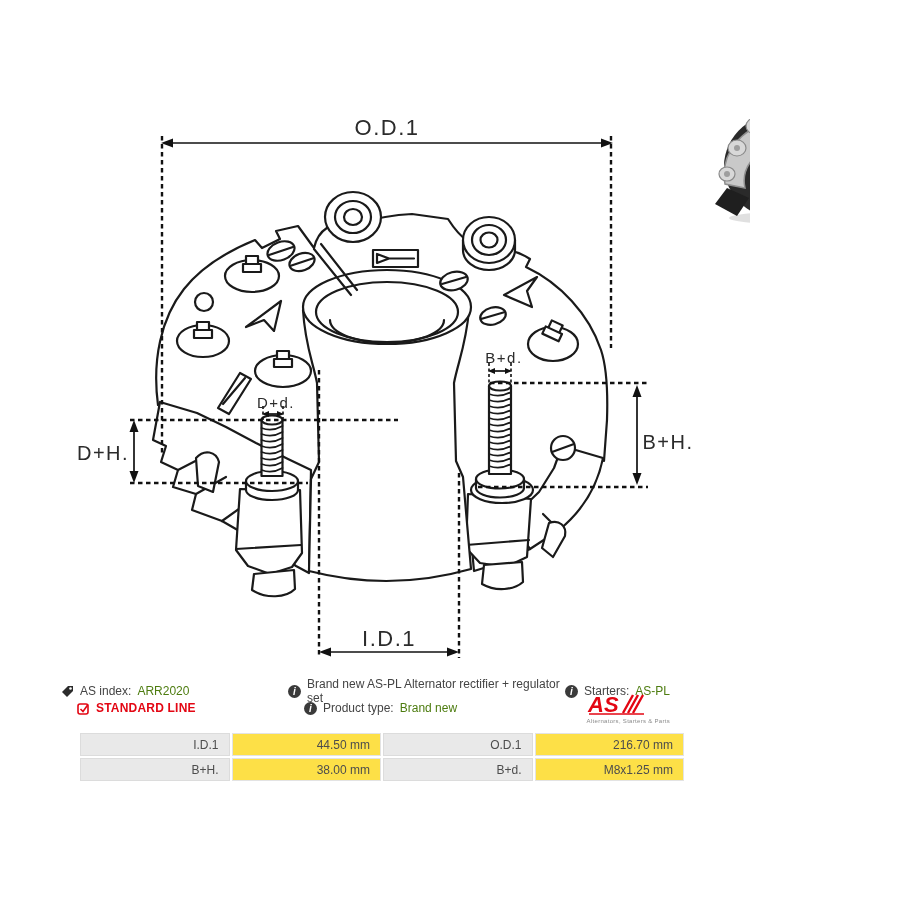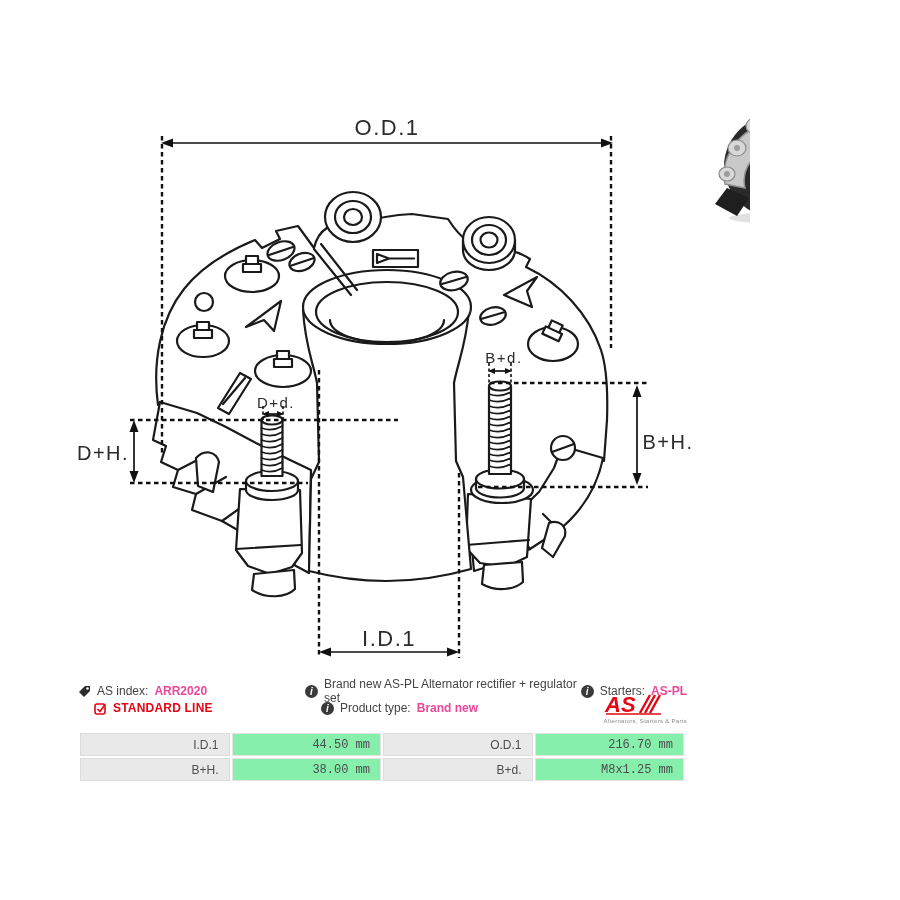--- a/index.html
+++ b/index.html
@@ -2,39 +2,39 @@
 <html><head>
 <meta charset="utf-8">
 <style>
   html,body{margin:0;padding:0;background:#fff;}
   .sheet{position:relative;width:750px;height:900px;background:#fff;overflow:hidden;
          font-family:"Liberation Sans",sans-serif;color:#444;}
   svg text{font-family:"Liberation Sans",sans-serif;}
   .dim-label{fill:#2b2b2b;letter-spacing:1.5px;}
   .diagram-svg{position:absolute;left:0;top:0;}
   .photo-svg{position:absolute;left:697px;top:88px;}
-  .info-bar{position:absolute;left:78px;top:672px;width:609px;height:58px;font-size:12px;}
+  .info-bar{position:absolute;left:61px;top:672px;width:609px;height:58px;font-size:12px;}
   .info-row{position:absolute;left:0;right:0;display:flex;align-items:center;}
   .info-row.r1{top:5px;}
   .info-row.r2{top:29px;padding-left:16px;}
   .cell-left{width:227px;display:flex;align-items:center;gap:6px;flex:0 0 auto;}
   .cell-mid{display:flex;align-items:center;gap:6px;flex:1 1 auto;}
   .cell-right{display:flex;align-items:center;gap:6px;flex:0 0 auto;margin-left:auto;}
-  .b{font-weight:bold;color:#ec4899;}
+  .b{font-weight:normal;color:#4d7c0f;}
   .red{color:#e30613;font-weight:bold;letter-spacing:.2px;}
   .info-icon{display:inline-block;width:13px;height:13px;border-radius:50%;background:#3a3a3a;
              color:#fff;font-size:10px;font-weight:bold;font-style:italic;text-align:center;
              line-height:13px;flex:0 0 auto;}
   .logo-block{position:absolute;right:0;top:21px;text-align:left;line-height:1;}
   .logo-tagline{font-size:6px;color:#8a8a8a;letter-spacing:.3px;margin-top:1px;}
   .spec-table{position:absolute;left:78px;top:731px;width:608px;border-collapse:separate;
               border-spacing:2px 2px;font-size:12px;color:#4d4d4d;table-layout:fixed;}
   .spec-table td{height:19px;padding:1px 10px 1px 4px;text-align:right;white-space:nowrap;}
   .spec-table td.lbl{background:#e9e9e9;border:1px solid #dcdcdc;}
-  .spec-table td.val{background:#86efac;border:1px solid #e3e3e3;font-family:Liberation Mono, monospace;}
+  .spec-table td.val{background:#fde047;border:1px solid #e3e3e3;}
 </style>
 </head>
 <body>
 
 <div class="sheet">
 
   <svg class="diagram-svg" width="900" height="670" viewBox="0 0 900 670">
     <g stroke="#1a1a1a" stroke-width="2.2" fill="none" stroke-linejoin="round" stroke-linecap="round">
 
       <path fill="#fff" stroke="none" d="M158,405 C152,358 162,316 186,286 C205,262 232,246 258,236 L300,222 L340,214 L420,212

